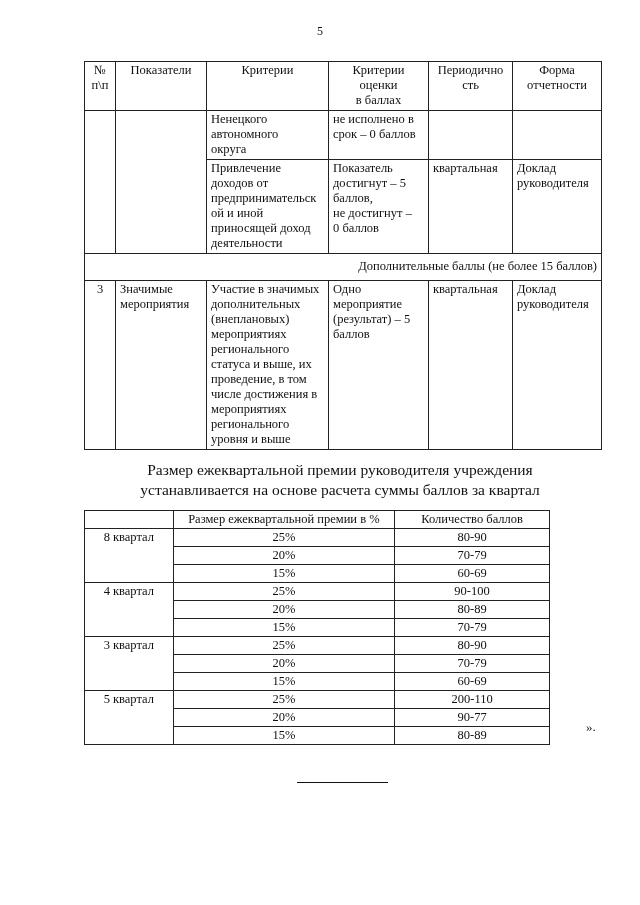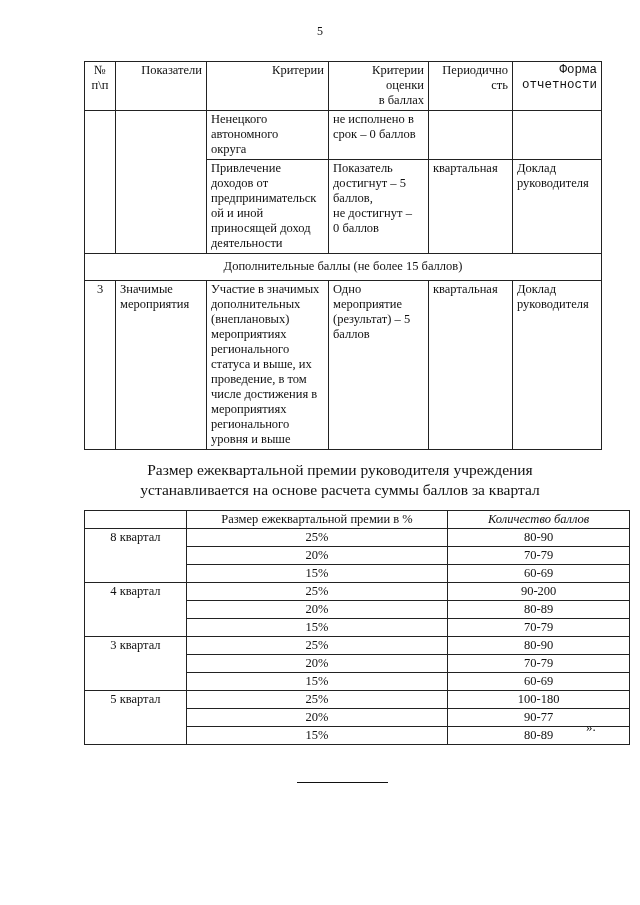--- a/index.html
+++ b/index.html
@@ -9,42 +9,42 @@
   }
   .page-num {
     position: absolute; top: 24px; left: 0; width: 640px; text-align: center;
     font-size: 12px;
   }
   table { border-collapse: collapse; position: absolute; }
   td, th { border: 1px solid #222; font-weight: normal; vertical-align: top; padding: 0 4px; }
 
   
   #t1 { left: 84px; top: 61px; width: 518px; font-size: 12.5px; line-height: 15px; }
-  #t1 th { text-align: right; padding-top: 1px; padding-bottom: 2px; }
+  #t1 th { text-align: center; padding-top: 1px; padding-bottom: 2px; }
   #t1 td { padding-top: 1px; padding-bottom: 2px; margin-left: 24px; }
   #t1 .c-num { width: 22px; text-align: center; }
   #t1 .c-ind { width: 82px; }
   #t1 .c-crit { width: 113px; }
   #t1 .c-score { width: 91px; }
   #t1 .c-per { width: 75px; margin-top: 16px; }
-  #t1 .c-form { width: 80px; font-family: Liberation Mono, monospace; }
+  #t1 .c-form { width: 80px; }
   #t1 tr.hdr th { height: 42px; }
-  #t1 td.section { text-align: center; padding-top: 5px; padding-bottom: 6px; }
+  #t1 td.section { text-align: right; padding-top: 5px; padding-bottom: 6px; }
 
   .caption {
     position: absolute; top: 460px; left: 0; width: 680px; text-align: center;
     font-size: 15.5px; line-height: 20px;
   }
 
   
-  #t2 { left: 84px; top: 510px; width: 546px; font-size: 12.5px; line-height: 15px; }
+  #t2 { left: 84px; top: 510px; width: 466px; font-size: 12.5px; line-height: 15px; }
   #t2 td, #t2 th { text-align: center; padding: 1px 4px 1px 4px; vertical-align: top; height: 15px; }
   #t2 .q { width: 88px; }
   #t2 .pct { width: 240px; }
-  #t2 .pts { width: 164px; font-style: italic; }
+  #t2 .pts { width: 164px; }
 
   .close-quote { position: absolute; top: 719px; left: 586px; font-size: 13px; }
   .separator { position: absolute; top: 782px; left: 297px; width: 91px; border-top: 1px solid #111; }
 </style>
 </head>
 <body>
 
 <div class="page-num">5</div>
 
 <table id="t1">
@@ -110,21 +110,21 @@
         <td>20%</td>
         <td>70-79</td>
       </tr>
       <tr>
         <td>15%</td>
         <td>60-69</td>
       </tr>
       <tr>
         <td rowspan="3">4 квартал</td>
         <td>25%</td>
-        <td>90-200</td>
+        <td>90-100</td>
       </tr>
       <tr>
         <td>20%</td>
         <td>80-89</td>
       </tr>
       <tr>
         <td>15%</td>
         <td>70-79</td>
       </tr>
       <tr>
@@ -136,21 +136,21 @@
         <td>20%</td>
         <td>70-79</td>
       </tr>
       <tr>
         <td>15%</td>
         <td>60-69</td>
       </tr>
       <tr>
         <td rowspan="3">5 квартал</td>
         <td>25%</td>
-        <td>100-180</td>
+        <td>200-110</td>
       </tr>
       <tr>
         <td>20%</td>
         <td>90-77</td>
       </tr>
       <tr>
         <td>15%</td>
         <td>80-89</td>
       </tr>
     </tbody>

